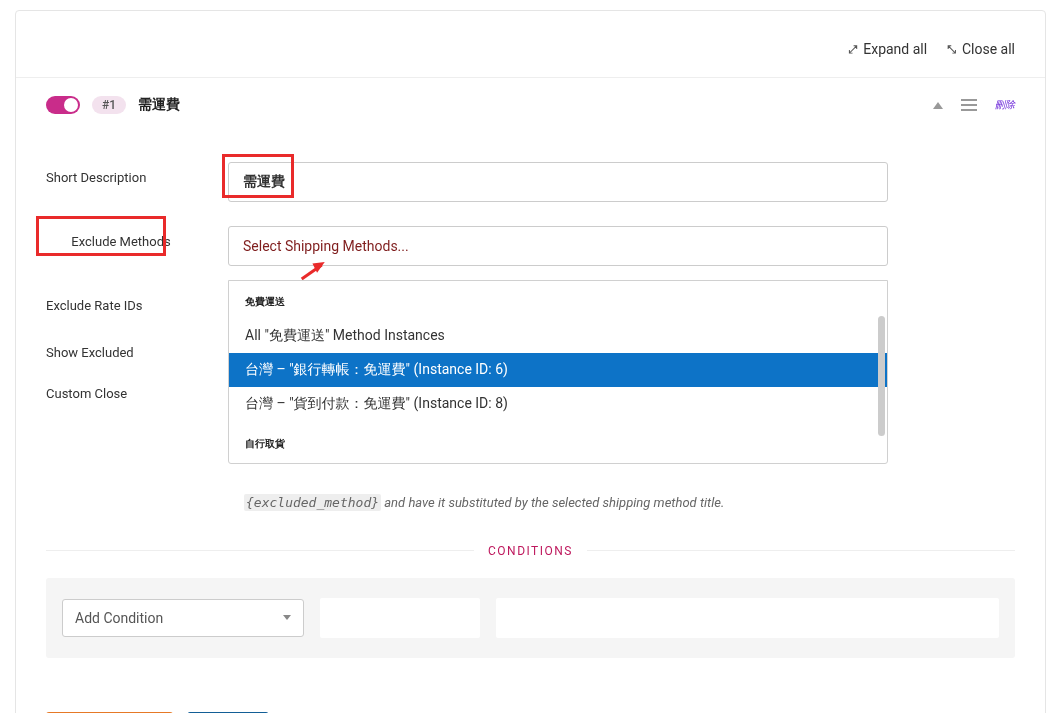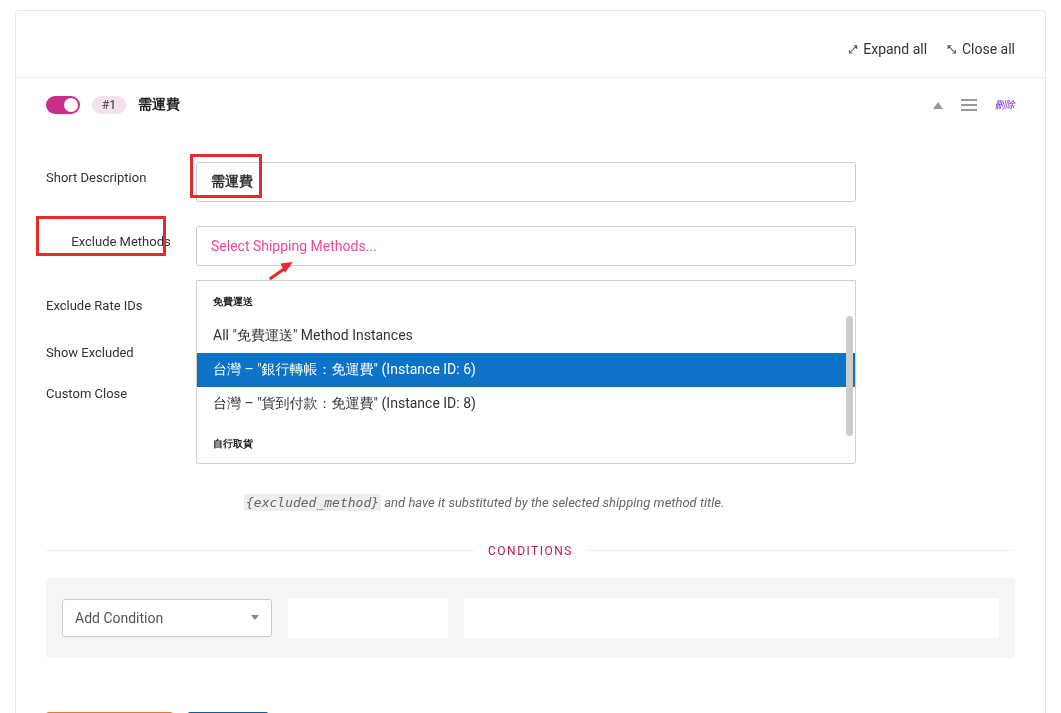--- a/index.html
+++ b/index.html
@@ -58,30 +58,30 @@
       border-right: 5px solid transparent; border-bottom: 7px solid #999;
       cursor: pointer;
     }
     .hamburger {
       width: 16px; display: flex; flex-direction: column; gap: 3px; cursor: pointer;
     }
     .hamburger span { height: 2px; background: #999; }
     .delete-link { color: #6d28d9; font-size: 10px; cursor: pointer; font-weight:500;font-style:italic; }
 
     .form-area { padding: 30px; position: relative; }
-    .form-row { display: flex; align-items: flex-start; margin-bottom: 24px; }
+    .form-row { display: flex; align-items: flex-start; margin-bottom: 24px; gap: 32px; }
     .form-label { width: 150px; font-size: 13px; color: #333; padding-top: 8px; }
     .form-control { flex: 1; position: relative; }
     .text-input {
       width: 100%; max-width: 660px; border: 1px solid #ccc; border-radius: 3px;
       padding: 11px 14px; font-size: 14px; font-weight: 600; color: #333;
     }
     .select-placeholder {
       width: 100%; max-width: 660px; border: 1px solid #ccc; border-radius: 3px;
-      padding: 11px 14px; font-size: 14px; color: #ec4899; background: #fff;
+      padding: 11px 14px; font-size: 14px; color: #7f1d1d; background: #fff;
     }
     .help-icon {
       color: #777; font-size: 15px; font-weight: bold; margin-left: 8px;
       display: inline-flex; align-items: center; justify-content: center;
       width: 16px; height: 16px;
     }
 
     
     .dropdown-panel {
       position: absolute;
@@ -141,21 +141,21 @@
       background: #fff; display: inline-block; position: relative;
       padding: 0 14px; font-size: 12px; letter-spacing: 1.5px; color: #be185d;
     }
 
     .conditions-box {
       background: #f5f5f5; padding: 20px 16px; border-radius: 3px;
       display: flex; gap: 16px; align-items: center;
     }
     .select {
       background: #fff; border: 1px solid #ccc; border-radius: 3px;
-      padding: 10px 12px; font-size: 14px; color: #555; width: 210px;
+      padding: 10px 12px; font-size: 14px; color: #555; width: 242px;
       display: flex; align-items: center; justify-content: space-between;
       cursor: pointer;
     }
     .caret-down {
       width: 0; height: 0; border-left: 4px solid transparent;
       border-right: 4px solid transparent; border-top: 5px solid #888;
     }
     .empty-box {
       background: #fff; border: none; height: 40px; flex: 0 0 160px; border-radius: 2px;
     }

